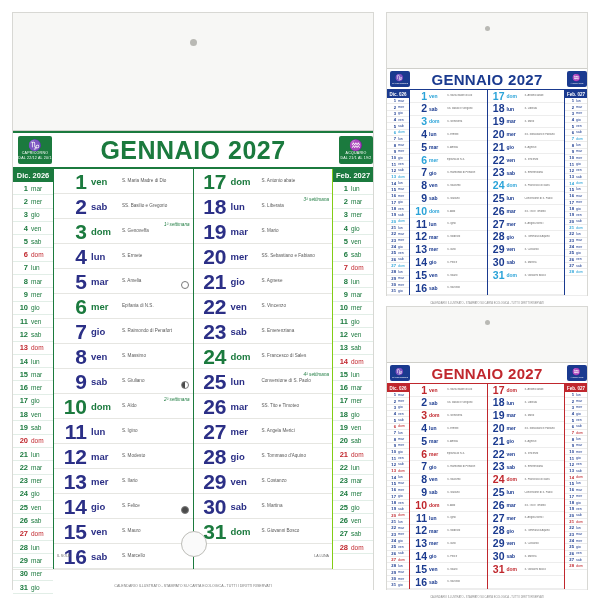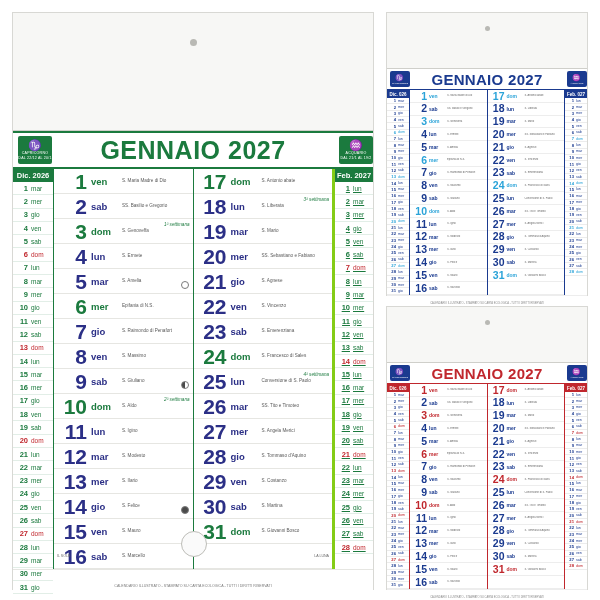--- a/index.html
+++ b/index.html
@@ -52,21 +52,21 @@
     letter-spacing:.5px;
   }
   .grid{display:flex;height:400px;}
 
   
   .col-prev, .col-next{
     width:41px;background:#ffffff;box-sizing:border-box;
     font-size:7px;color:#1b7a3e;
   }
   .col-prev{border-right:1px solid #1b7a3e;}
-  .col-next{border-left:3px solid #84cc16;text-decoration:underline;}
+  .col-next{border-left:1px solid #84cc16;}
   .mini-head{
     height:13px;background:#1b7a3e;color:#fff;font-size:7.5px;font-weight:bold;
     display:flex;align-items:center;justify-content:center;
   }
   .mini-row{
     height:13.3px;display:flex;align-items:center;
     padding:0 3px;box-sizing:border-box;
     border-bottom:1px solid #e2eee7;
     font-size:7.5px;color:#1b7a3e;
   }

